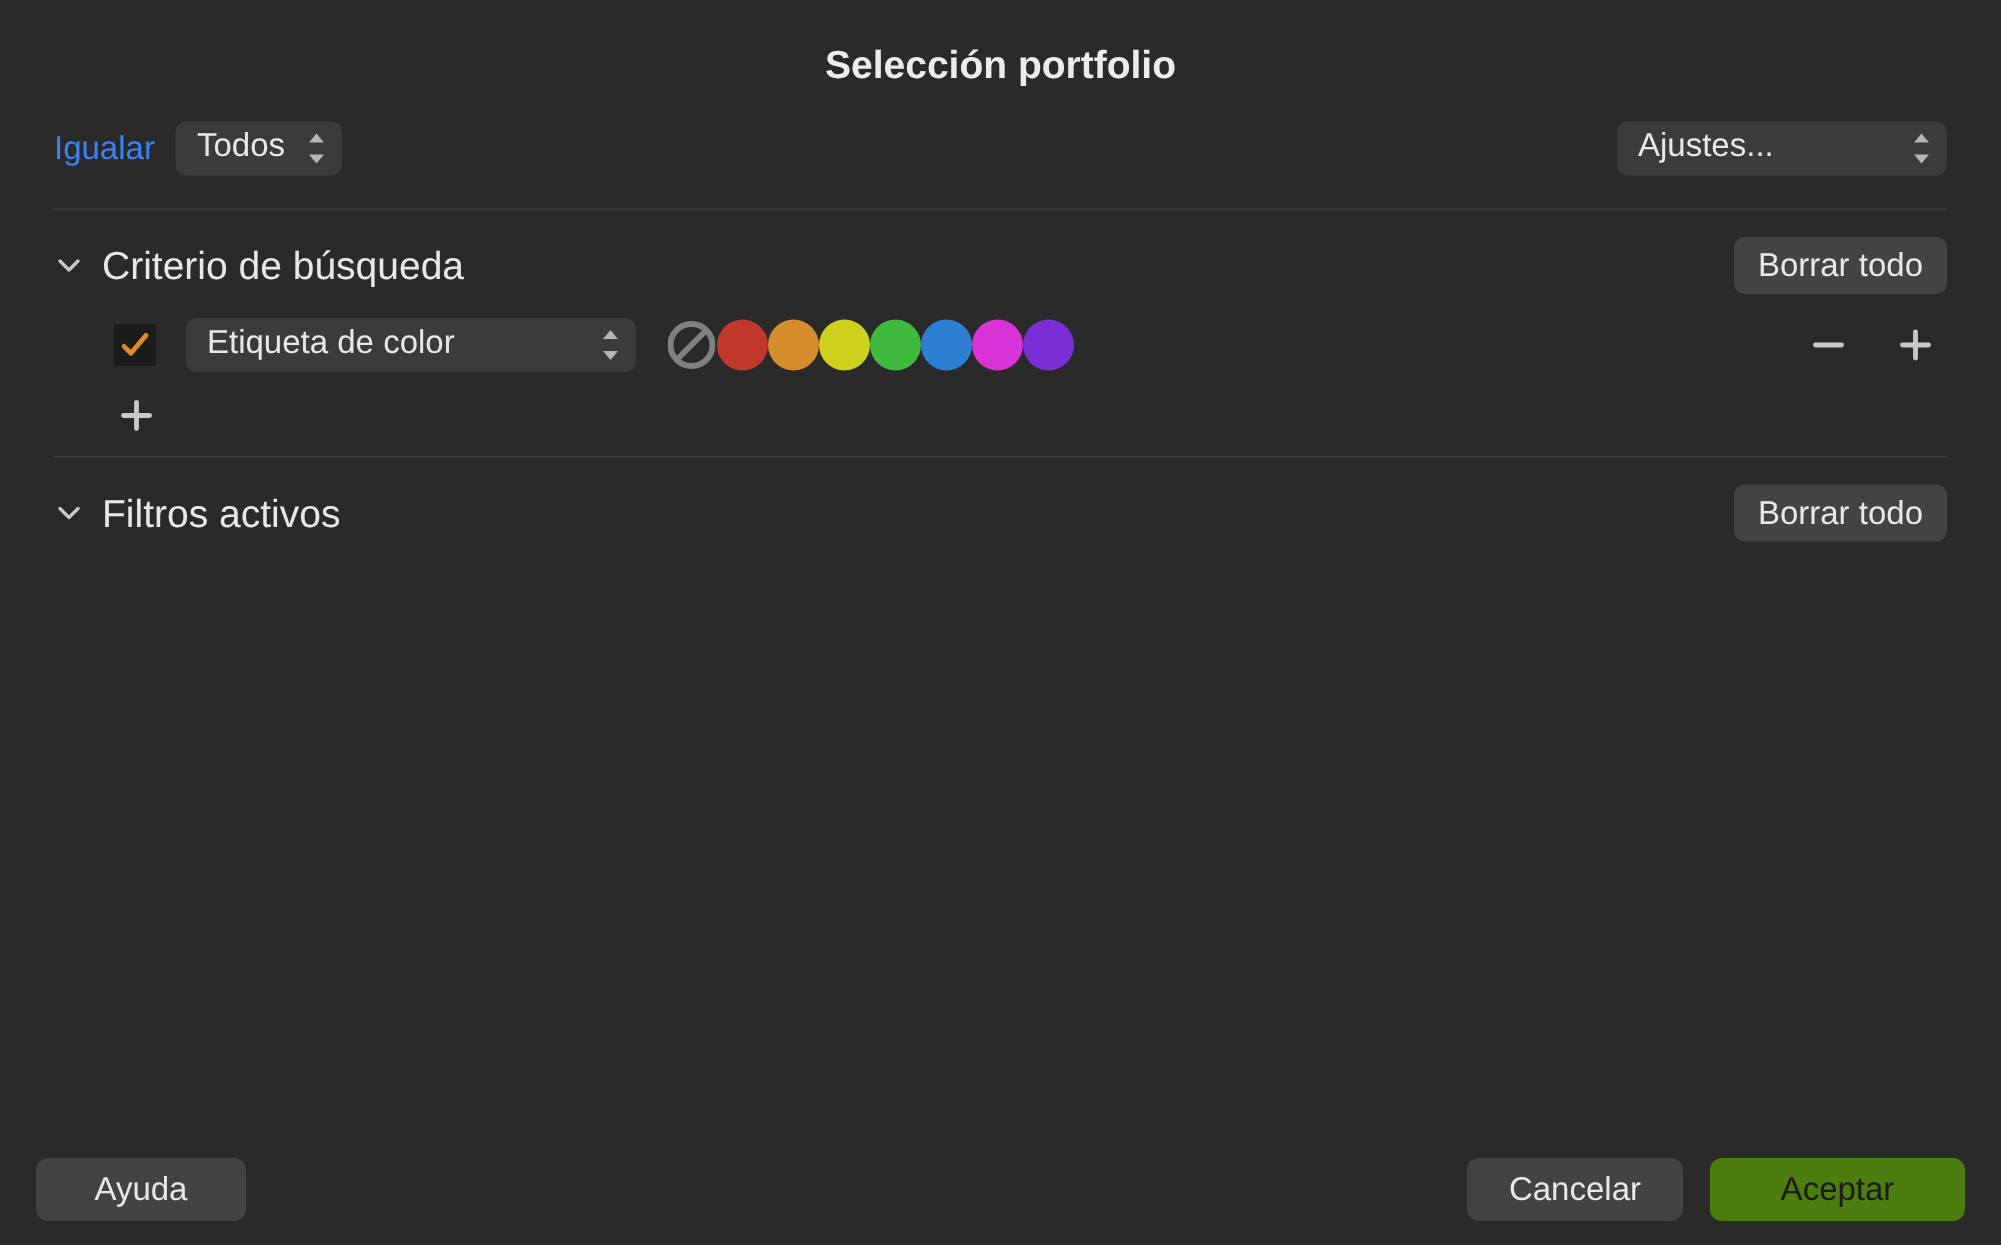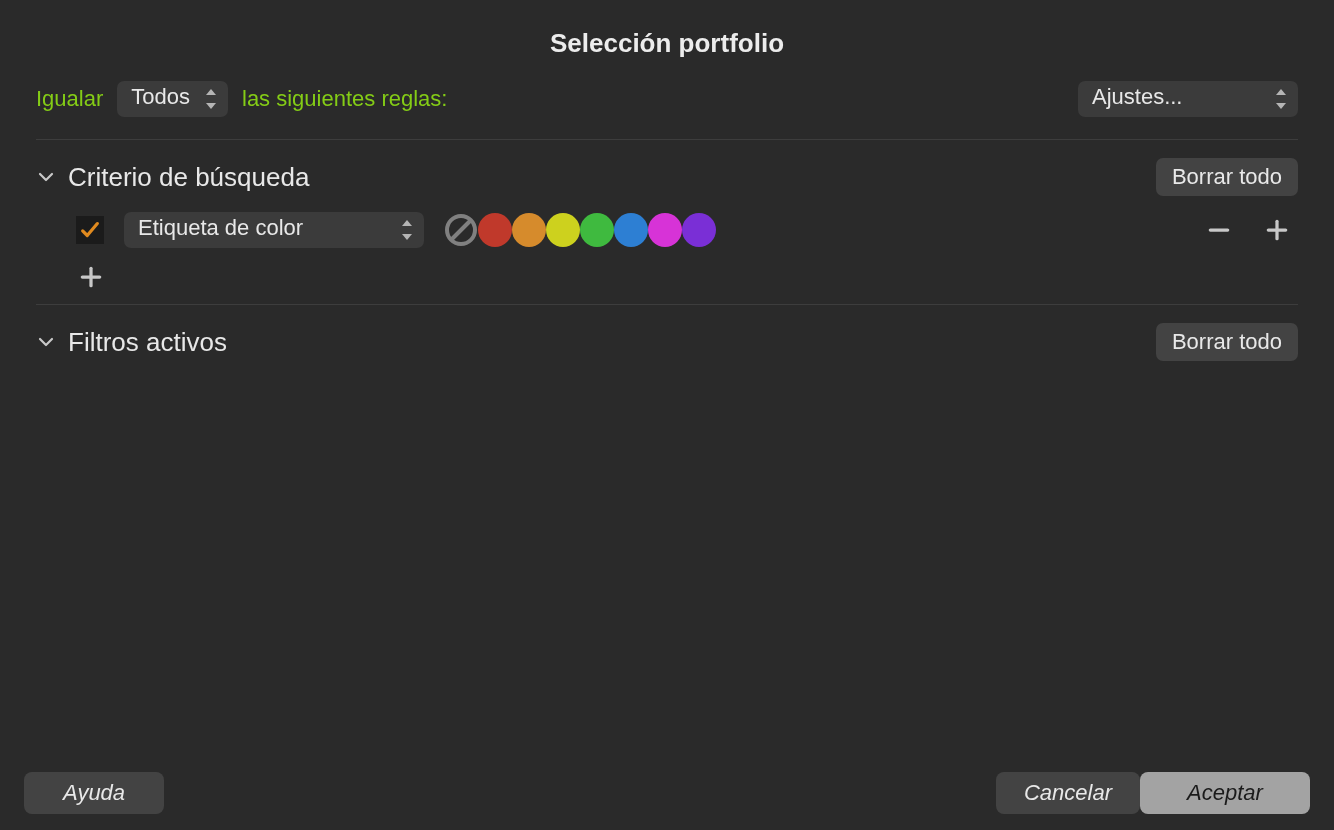--- a/index.html
+++ b/index.html
@@ -25,21 +25,21 @@
       color: #ececec;
     }
     .match-row {
       display: flex;
       align-items: center;
       padding: 0 36px;
       gap: 14px;
       margin-bottom: 22px;
     }
     .label-text {
-      color: #84cc16;
+      color: #3b82f6;
     }
     .popup-select {
       background: #3b3b3b;
       border-radius: 7px;
       padding: 2px 38px 6px 14px;
       color: #e8e8e8;
       position: relative;
       display: inline-flex;
       align-items: center;
       cursor: pointer;
@@ -170,43 +170,43 @@
     .add-row {
       padding: 4px 0 8px 40px;
     }
     .footer {
       position: absolute;
       bottom: 0;
       left: 0;
       right: 0;
       display: flex;
       align-items: flex-end;
+      gap: 18px;
       padding: 16px 24px;
       background: #2a2a2a;
-      font-style: italic;
     }
     .footer-text {
       color: #e8e8e8;
       white-space: nowrap;
       overflow: hidden;
       text-overflow: clip;
       max-width: 720px;
     }
     .btn {
       background: #434343;
       border-radius: 8px;
       padding: 8px 28px;
       color: #e8e8e8;
       cursor: pointer;
       font-size: 22px;
       min-width: 140px;
       text-align: center;
     }
     .btn-primary {
-      background: #a3a3a3;
+      background: #4d7c0f;
       color: #1b1b1b;
       font-weight: 500;
       min-width: 170px;
     }
     .settings-popup {
       min-width: 220px;
     }
     .criteria-actions {
       display:flex;
       gap: 28px;
@@ -219,21 +219,20 @@
 <body>
 
 <div class="title-bar">Selección portfolio</div>
 
 <div class="match-row">
   <span class="label-text">Igualar</span>
   <div class="popup-select">
     <span>Todos</span>
     <span class="updown"></span>
   </div>
-  <span class="label-text">las siguientes reglas:</span>
   <div class="spacer"></div>
   <div class="popup-select settings-popup">
     <span>Ajustes...</span>
     <span class="updown"></span>
   </div>
 </div>
 
 <div class="divider"></div>
 
 <div class="section">

